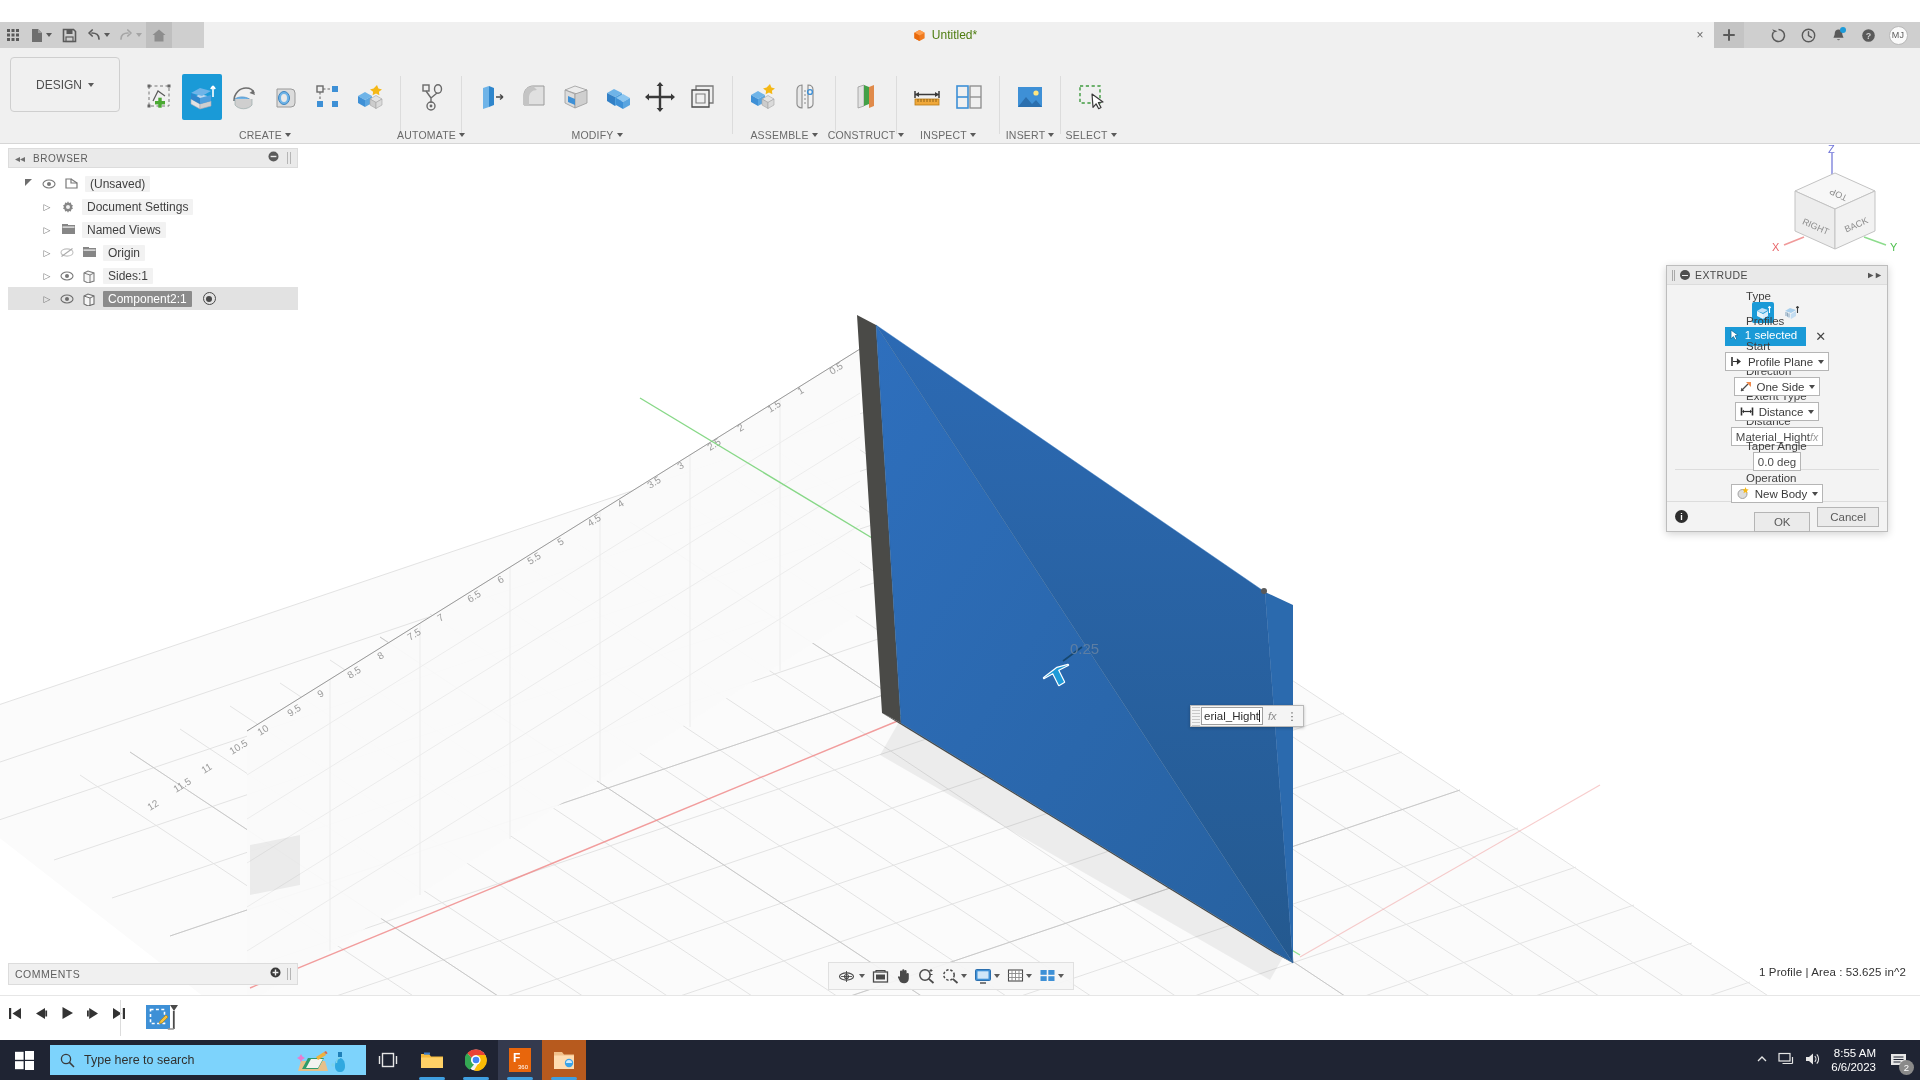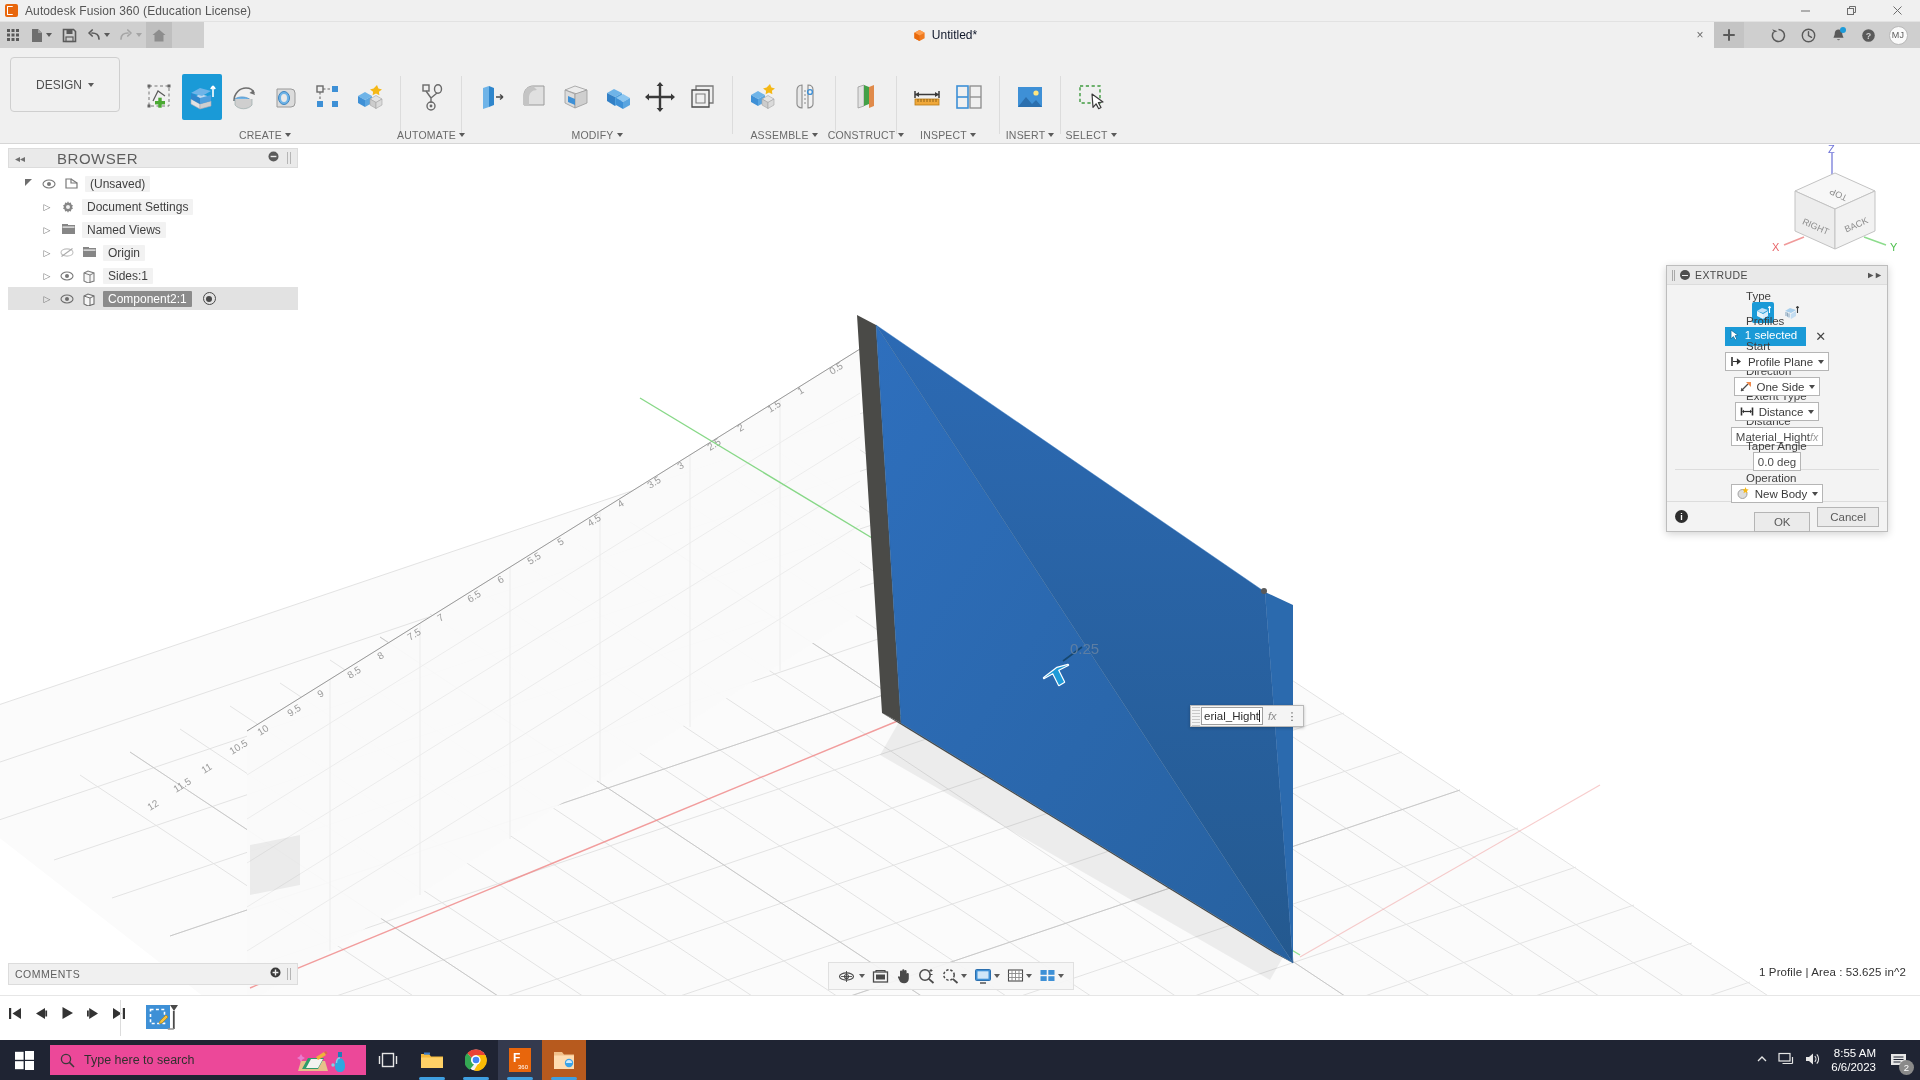--- a/index.html
+++ b/index.html
@@ -48,21 +48,21 @@
   }
   .qa-btn.active { background:#bfbfbf; }
   .caret-dn { width:0;height:0;border-left:3px solid transparent;border-right:3px solid transparent;border-top:4px solid #5a5a5a; }
 
   .doctab {
     position:absolute; left:204px; top:0; height:26px; width:1482px;
     background:#f0f0f0;
     display:flex; align-items:center; justify-content:center; gap:6px;
   }
   .doctab .cube { width:13px;height:13px; flex:none; }
-  .doctab .label { color:#0f172a; font-size:12px; }
+  .doctab .label { color:#4d7c0f; font-size:12px; }
   .tabclose {
     position:absolute; left:1686px; top:0; width:28px; height:26px;
     display:flex;align-items:center;justify-content:center; color:#6d6d6d; background:#f0f0f0;
   }
   .tabplus {
     position:absolute; left:1714px; top:0; width:30px; height:26px;
     display:flex;align-items:center;justify-content:center; color:#5a5a5a; background:#c4c4c4;
   }
   .qa-right {
     position:absolute; right:0; top:0; height:26px; display:flex; align-items:center; gap:2px; padding-right:8px;
@@ -112,21 +112,21 @@
   }
   .ritem.sel { background:#1a9ad7; }
   .ritem svg { display:block; }
 
   
   .browser-hdr {
     position:absolute; left:8px; top:148px; width:290px; height:20px;
     background:#eaeaea; border:1px solid #dcdcdc;
     display:flex; align-items:center; padding:0 6px; gap:8px;
   }
-  .browser-hdr .lbl { font-size:15px; color:#5e5e5e; letter-spacing:.5px;margin-left:24px; }
+  .browser-hdr .lbl { font-size:10px; color:#5e5e5e; letter-spacing:.5px; }
   .browser-hdr .collapse { color:#707070; font-size:10px; }
   .browser-hdr .circ { margin-left:auto; }
   .grip { width:4px;height:12px; border-left:1px solid #b5b5b5; border-right:1px solid #b5b5b5; }
 
   .tree { position:absolute; left:8px; top:172px; width:290px; }
   .trow {
     display:flex; align-items:center; height:23px; gap:5px; font-size:12px; color:#3f3f3f;
     padding-left:0px;
   }
   .trow .tri { width:14px; text-align:center; color:#757575; font-size:9px; flex:none;}
@@ -198,21 +198,21 @@
   .tl-feature { position:absolute; left:145px; top:5px; width:34px; height:34px; }
   .tl-divider { position:absolute; left:120px; top:4px; width:1px; height:36px; background:#dcdcdc;}
 
   
   .taskbar {
     position:absolute; left:0; top:1040px; width:1920px; height:40px;
     background:#1f2433; display:flex; align-items:center;
   }
   .startbtn { width:48px; height:40px; display:flex;align-items:center;justify-content:center; }
   .searchbox {
-    width:316px; height:30px; margin-left:2px; background:#ec4899;
+    width:316px; height:30px; margin-left:2px; background:#7dd3fc;
     display:flex; align-items:center; padding:0 10px; gap:9px; position:relative; overflow:hidden;
   }
   .searchbox .ph { font-size:12.5px; color:#31312f; }
   .searchbox .deco { position:absolute; right:4px; bottom:0; width:70px; height:30px; }
   .tbtn { width:44px;height:40px; display:flex;align-items:center;justify-content:center; position:relative; }
   .tbtn.run::after {
     content:""; position:absolute; bottom:0; left:9px; width:26px; height:3px; background:#3f9fe0; border-radius:2px;
   }
   .tbtn.active { background:#343a4e; }
   .tray { margin-left:auto; display:flex; align-items:center; gap:10px; padding-right:8px; color:#e6e6e6; }
@@ -273,43 +273,20 @@
     height:20px; min-width:56px; padding:0 12px; background:#ebebeb; border:1px solid #b5b5b5;
     display:flex;align-items:center;justify-content:center; color:#5a5a5a; font-size:11.5px;
   }
   .dbtn.ok { margin-left:auto;margin-top:11px; }
 </style>
 </head>
 <body>
 
 <div id="app">
 
-  <div class="titlebar">
-    <div class="appicon"></div>
-    <div class="title">Autodesk Fusion 360 (Education License)</div>
-    <div class="winbtns">
-      <div class="winbtn">
-        <svg width="11" height="11">
-            <line x1="1" y1="6" x2="10" y2="6" stroke="currentColor" stroke-width="1"></line>
-          </svg>
-      </div>
-      <div class="winbtn">
-        <svg width="11" height="11">
-            <rect x="1.5" y="3.5" width="6" height="6" fill="none" stroke="currentColor" stroke-width="1"></rect>
-            <path d="M3.5 3.5V1.5h6v6h-2" fill="none" stroke="currentColor" stroke-width="1"></path>
-          </svg>
-      </div>
-      <div class="winbtn close">
-        <svg width="11" height="11">
-            <line x1="1.5" y1="1.5" x2="9.5" y2="9.5" stroke="currentColor" stroke-width="1"></line>
-            <line x1="9.5" y1="1.5" x2="1.5" y2="9.5" stroke="currentColor" stroke-width="1"></line>
-          </svg>
-      </div>
-    </div>
-  </div>
 
   <div class="qabar">
     <div class="qa-left">
       <div class="qa-btn">
         <svg width="14" height="14" viewBox="0 0 14 14">
           <g fill="#5a5a5a">
             <rect x="1" y="1" width="3" height="3"></rect>
               <rect x="5.5" y="1" width="3" height="3"></rect>
               <rect x="10" y="1" width="3" height="3"></rect>
             <rect x="1" y="5.5" width="3" height="3"></rect>

